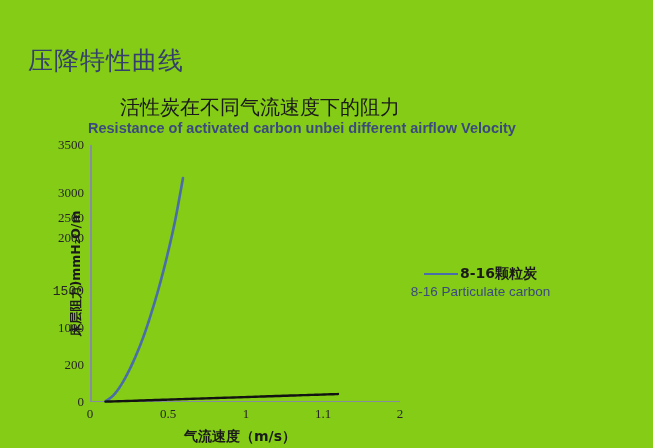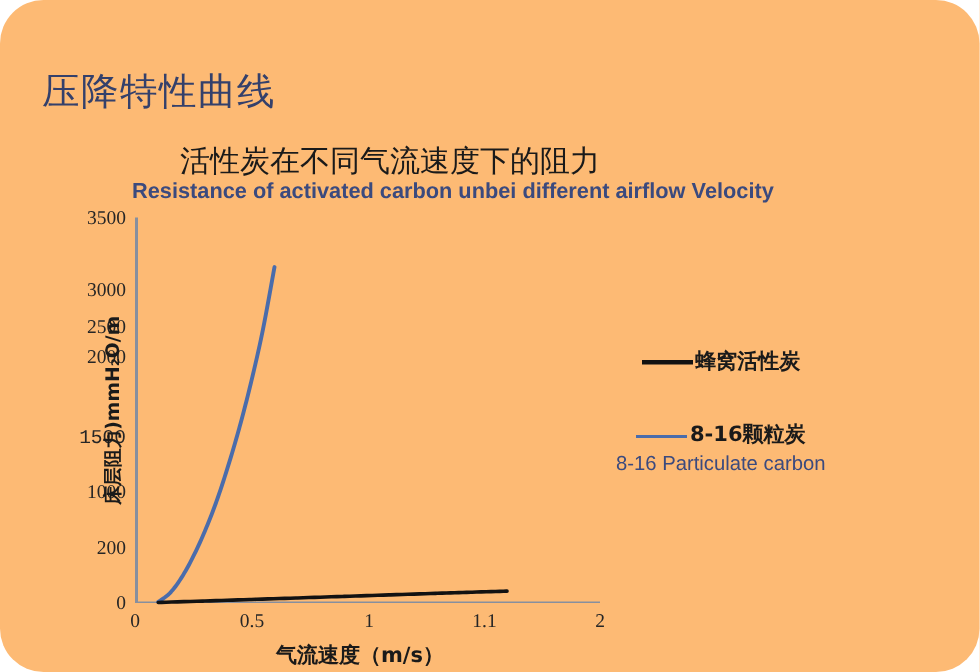--- a/index.html
+++ b/index.html
@@ -13,22 +13,21 @@
     position: relative;
     overflow: hidden;
     font-family: "Liberation Sans", sans-serif;
     background: #ffffff;
   }
   #slide {
     position: absolute;
     left: 0; top: 0;
     width: 653px;
     height: 448px;
-    background: #fdba74;
-    border-radius: 29px;
+    background: #84cc16;
   }
   
   #slide-title {
     position: absolute;
     left: 28px;
     top: 44px;
     font-size: 25px;
     font-weight: 400;
     color: #34406b;
     letter-spacing: 1px;
@@ -251,24 +250,20 @@
       <div class="xtick" style="left:0px;">0</div>
       <div class="xtick" style="left:78px;">0.5</div>
       <div class="xtick" style="left:156px;">1</div>
       <div class="xtick" style="left:233px;">1.1</div>
       <div class="xtick" style="left:310px;">2</div>
     </div>
 
     <div id="xlabel-cn">气流速度（m/s）</div>
 
     <div id="legend">
-      <div class="legend-row" id="legend-row-1">
-        <span class="legend-swatch black"></span>
-        <span class="legend-cn">蜂窝活性炭</span>
-      </div>
       <div class="legend-row" id="legend-row-2">
         <span class="legend-swatch blue"></span>
         <span class="legend-cn">8-16颗粒炭</span>
       </div>
       <div class="legend-cap" id="legend-cap-2">8-16 Particulate carbon</div>
     </div>
 
   </div>
 </div>
 

